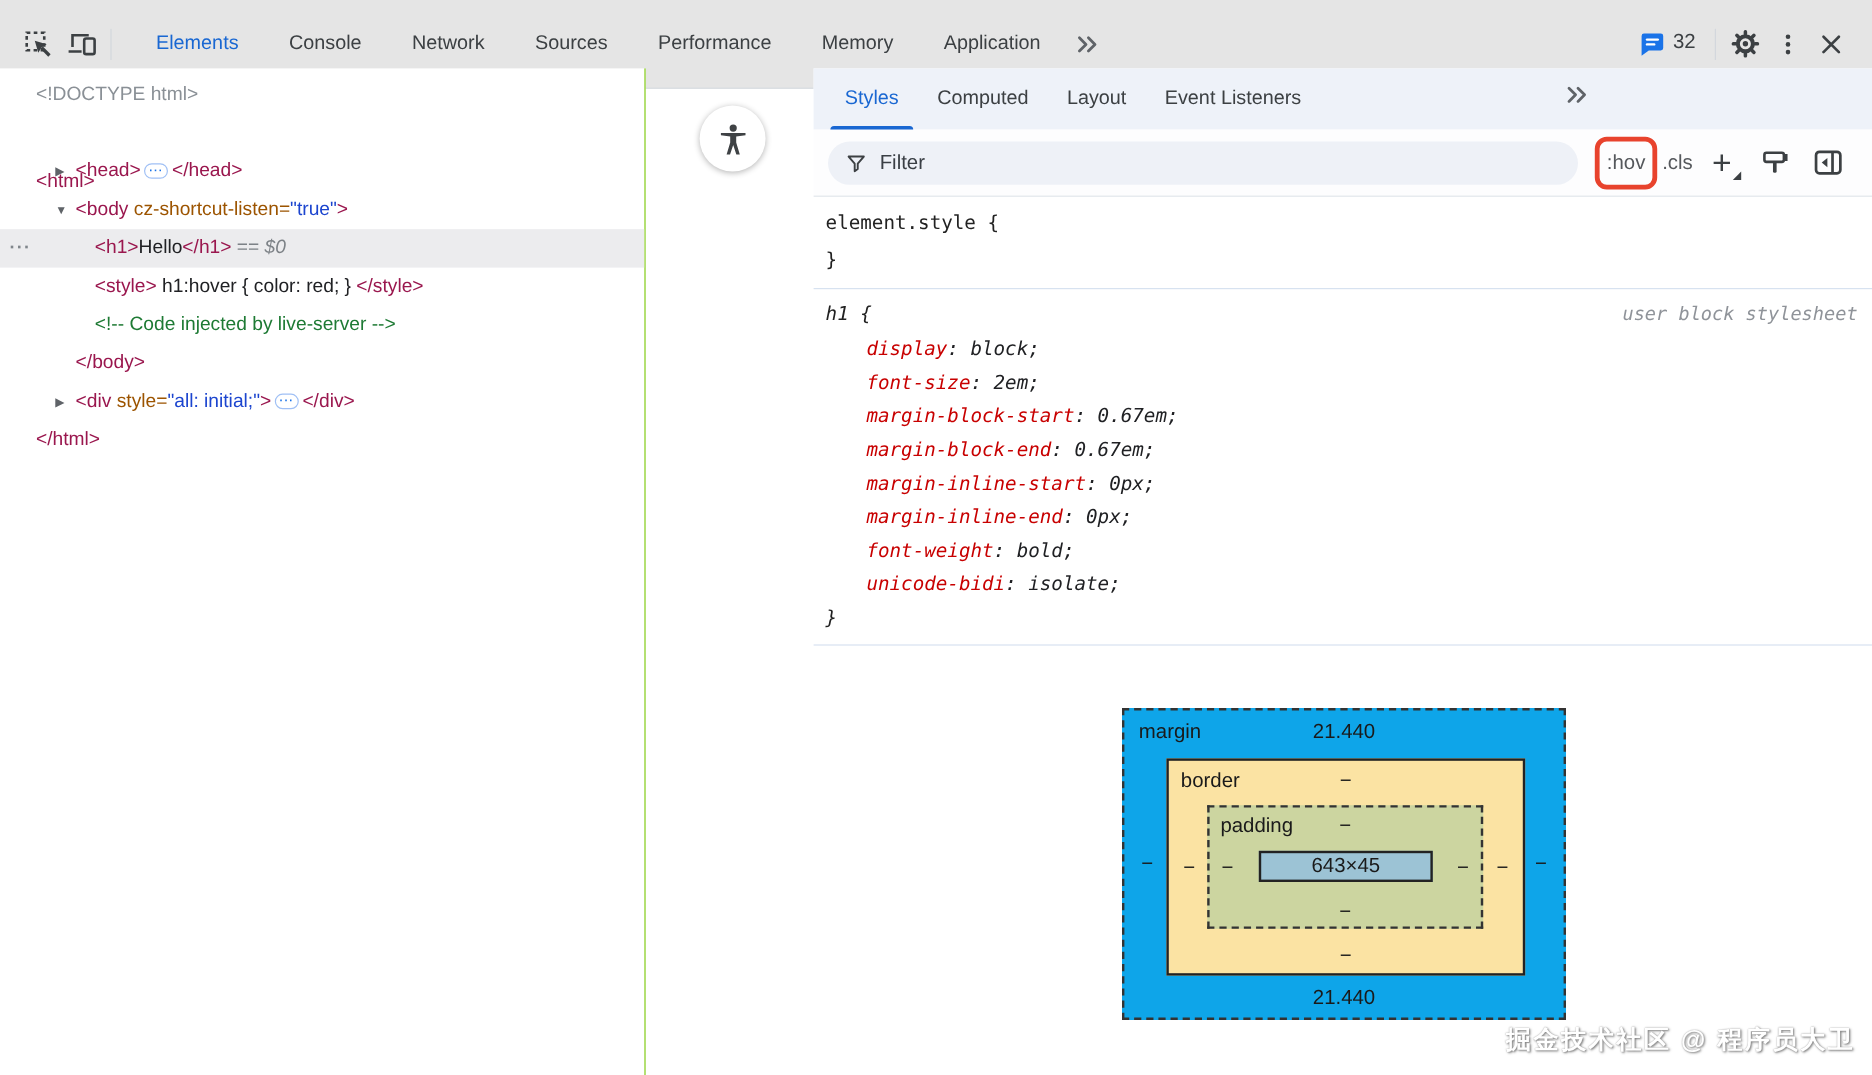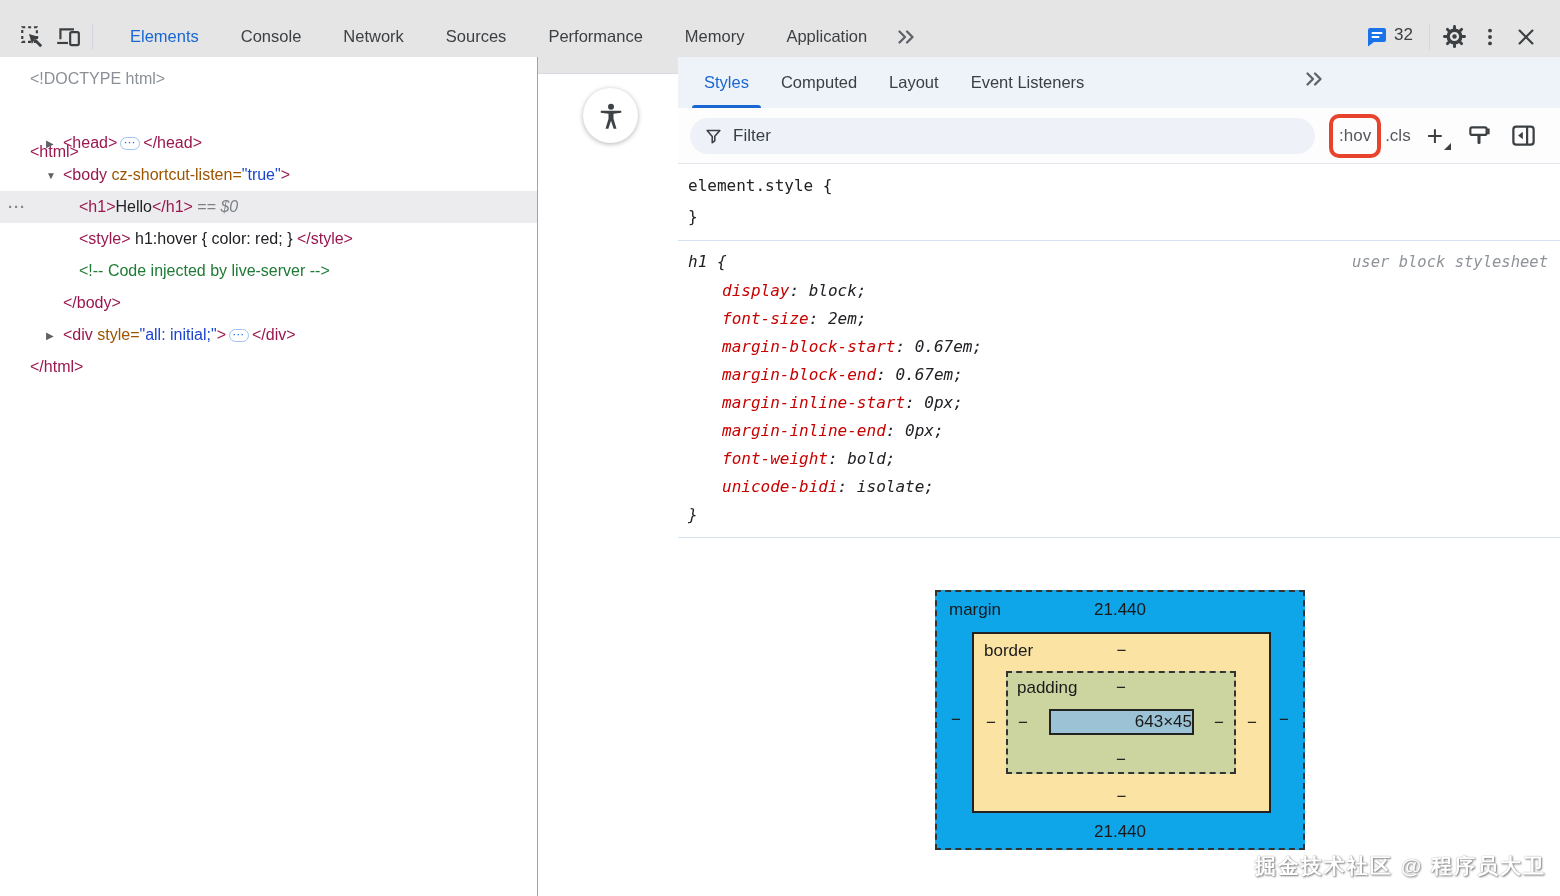--- a/index.html
+++ b/index.html
@@ -118,21 +118,21 @@
   .bm-border>.bm-right { right:12px; }
   .bm-padding { position:absolute; left:32px; top:37px; right:33px; bottom:37px;
     background:#ccd5a0; border:2px dashed #333; }
   .bm-padding>.bm-label { left:9px; top:5px; }
   .bm-padding>.bm-top { top:5px; }
   .bm-padding>.bm-bottom { bottom:2px; }
   .bm-padding>.bm-left { left:10px; }
   .bm-padding>.bm-right { right:10px; }
   .bm-content { position:absolute; left:41px; top:36px; right:40px; bottom:37px;
     background:#9cc3d5; border:2px solid #222; display:flex; align-items:center;
-    justify-content:flex-end; }
+    justify-content:center; }
 
   
   .watermark { position:absolute; right:14px; bottom:16px; font-size:21px; font-weight:600;
     letter-spacing:2px; color:#fff;
     text-shadow:0 0 1px #9a9a9a, 1px 1px 2px rgba(110,110,110,.95); }
 
   svg { display:block; }
 </style>
 </head>
 <body>

